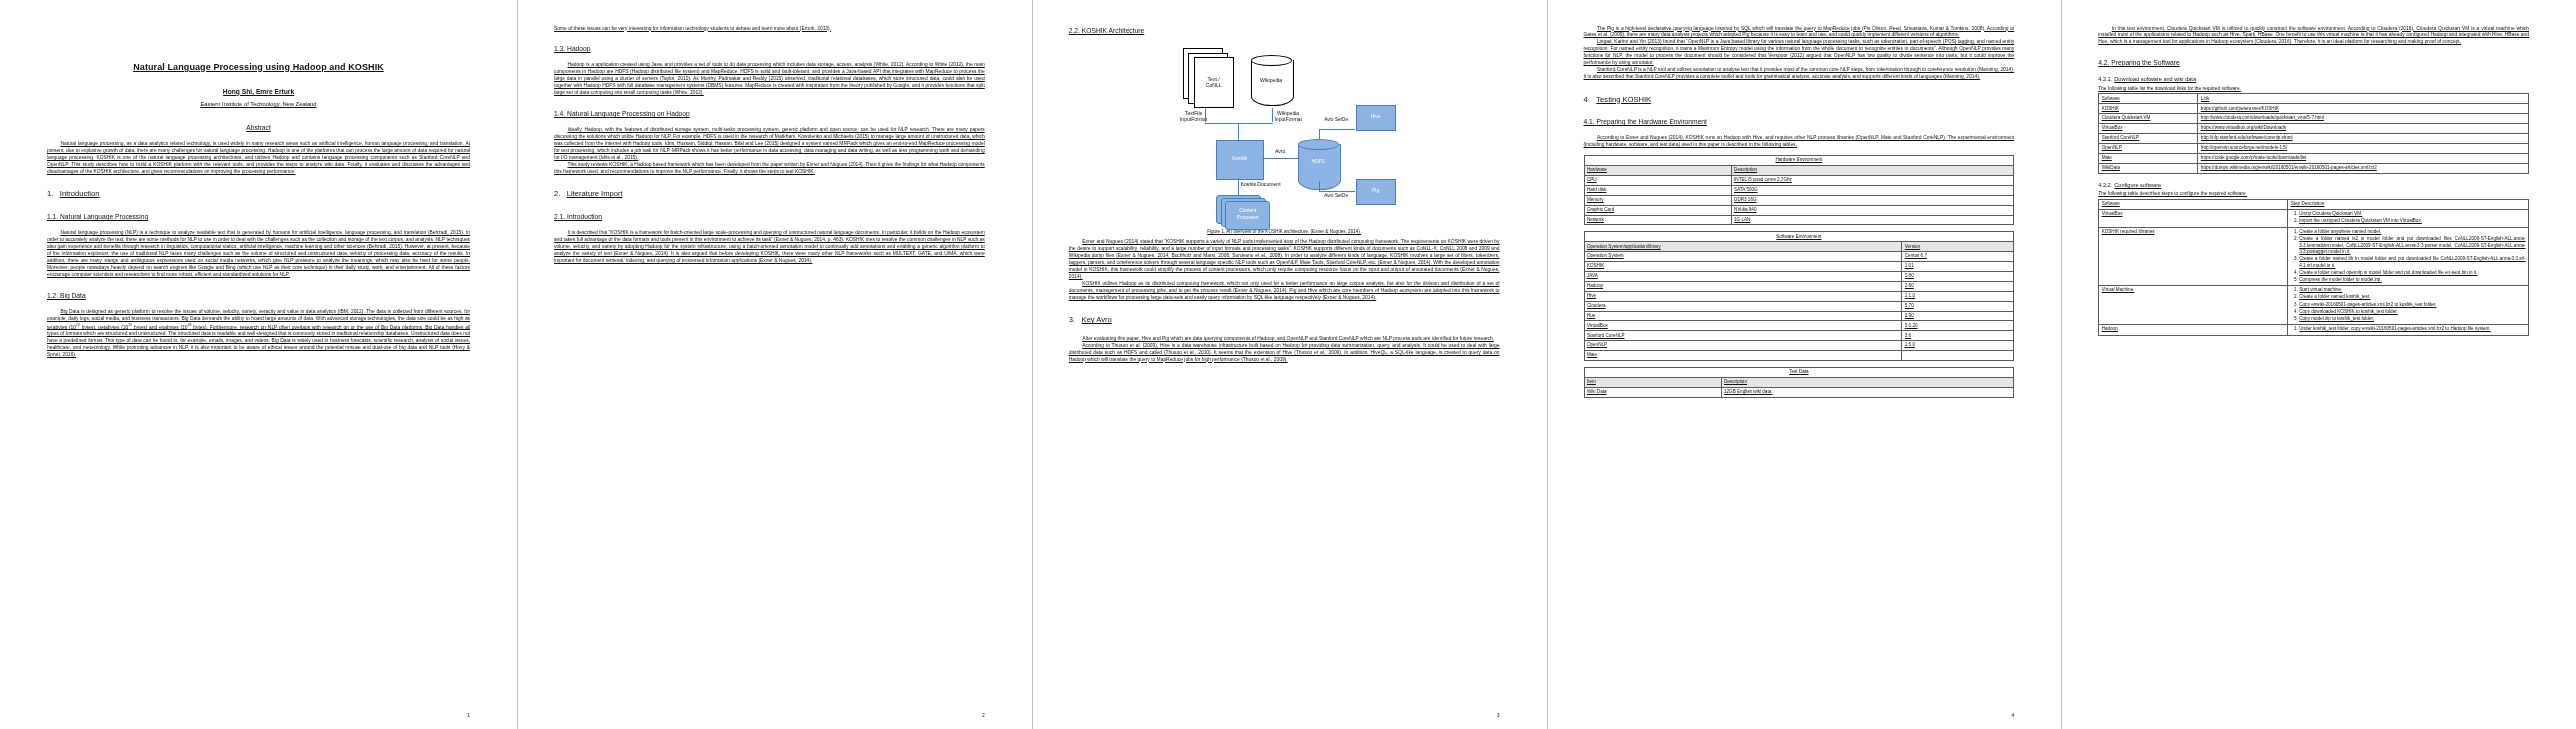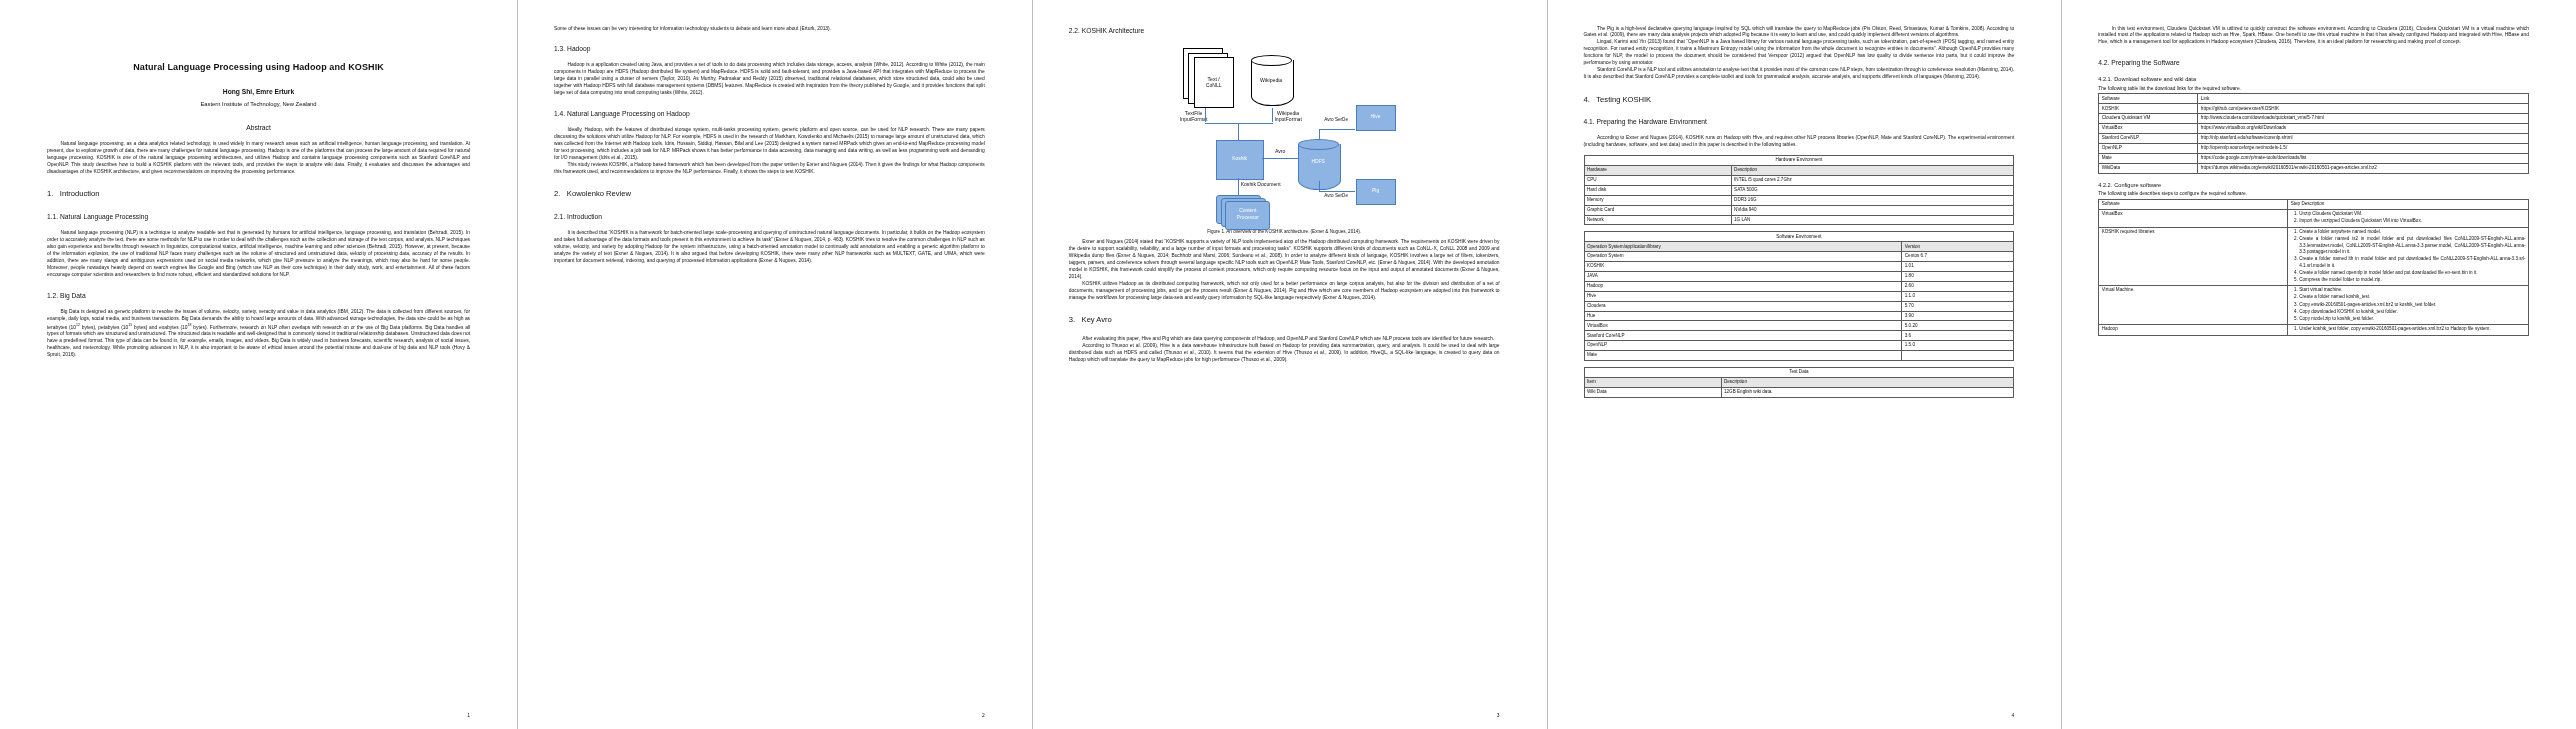--- a/index.html
+++ b/index.html
@@ -1,21 +1,21 @@
 <!DOCTYPE html>
 <html style="font-size:9.7px"><head>
 <meta charset="utf-8">
 <style>
   html,body{margin:0;padding:0;background:#8c8c8c;}
   body{font-family:"Liberation Sans",sans-serif;}
   #viewport{width:2576px;height:729px;background:#909090;position:relative;overflow:hidden;display:flex;gap:0px;}
   .page{background:#ffffff;width:644px;height:729px;position:relative;box-sizing:border-box;
         padding:25.5px 47px 18px 47px;overflow:hidden;}
   .page + .page{border-left:0.6px solid #bdbdbd;padding-left:36px;}
-  .col{font-size:4.9px;line-height:1.42;color:#111;text-align:justify;}
+  .col{font-size:4.9px;line-height:1.42;color:#111;text-align:justify;text-decoration:underline;}
   p{margin:0 0 0 0;text-indent:13.4px;}
   .doc-title{font-size:9px;font-weight:bold;text-align:center;margin:35px 0 0 0;letter-spacing:0.1px;}
   .authors{font-size:6.7px;font-weight:bold;text-align:center;margin:13.4px 0 0 0;}
   .affil{font-size:5.8px;text-align:center;margin:4.3px 0 0 0;}
   .abstract-h{font-size:6.7px;text-align:center;margin:14.6px 0 8.5px 0;}
   h1.sec{font-size:7.6px;font-weight:normal;margin:13.4px 0 9.7px 0;}
   h1.sec .num{display:inline-block;width:12.8px;}
   h2.sec{font-size:6.7px;font-weight:normal;margin:12px 0 8.5px 0;}
   h3.sec{font-size:5.6px;font-weight:normal;margin:8.5px 0 1.2px 0;}
   h3.sec .num{display:inline-block;width:16px;}
@@ -87,21 +87,21 @@
       <p>Hadoop is a application created using Java, and provides a set of tools to do data processing which includes data storage, access, analysis (White, 2012). According to White (2012), the main components in Hadoop are HDFS (Hadoop distributed file system) and MapReduce. HDFS is solid and fault-tolerant, and provides a Java-based API that integrates with MapReduce to process the large data in parallel using a cluster of servers (Taylor, 2010). As Murthy, Padmakar and Reddy (2015) observed, traditional relational databases, which store structured data, could also be used together with Hadoop HDFS with full database management systems (DBMS) features. MapReduce is created with inspiration from the theory published by Google, and it provides functions that split large set of data computing into small computing tasks (White, 2012).</p>
 
       <h2 class="sec">
         <span>1.4.</span>
         <span>Natural Language Processing on Hadoop</span>
       </h2>
       <p>Ideally, Hadoop, with the features of distributed storage system, multi-tasks processing system, generic platform and open source, can be used for NLP research. There are many papers discussing the solutions which utilize Hadoop for NLP. For example, HDFS is used in the research of Markham, Kowolenko and Michaelis (2015) to manage large amount of unstructured data, which was collected from the Internet with Hadoop tools. Idris, Hussain, Siddiqi, Hassan, Bilal and Lee (2015) designed a system named MRPack which gives an end-to-end MapReduce processing model for text processing, which includes a job task for NLP. MRPack shows it has better performance in data accessing, data managing and data writing, as well as less programming work and demanding for I/O management (Idris et al., 2015).</p>
       <p>This study reviews KOSHIK, a Hadoop based framework which has been developed from the paper written by Exner and Nugues (2014). Then it gives the findings for what Hadoop components this framework used, and recommendations to improve the NLP performance. Finally, it shows the steps to test KOSHIK.</p>
 
       <h1 class="sec">
-        <span class="num">2.</span><span>Kowolenko Review</span>
+        <span class="num">2.</span><span>Literature Import</span>
       </h1>
 
       <h2 class="sec">
         <span>2.1.</span>
         <span>Introduction</span>
       </h2>
       <p>It is described that “KOSHIK is a framework for batch-oriented large scale-processing and querying of unstructured natural language documents. In particular, it builds on the Hadoop ecosystem and takes full advantage of the data formats and tools present in this environment to achieve its task” (Exner &amp; Nugues, 2014, p. 463). KOSHIK tries to resolve the common challenges in NLP such as volume, velocity, and variety by adopting Hadoop for the system infrastructure, using a batch-oriented annotation model to continually add annotations and enabling a generic algorithm platform to analyze the variety of text (Exner &amp; Nugues, 2014). It is also argued that before developing KOSHIK, there were many other NLP frameworks such as MULTEXT, GATE, and UIMA, which were important for document retrieval, indexing, and querying of processed information applications (Exner &amp; Nugues, 2014).</p>
     </div>
     <div class="pageno">2</div>
   </div>

